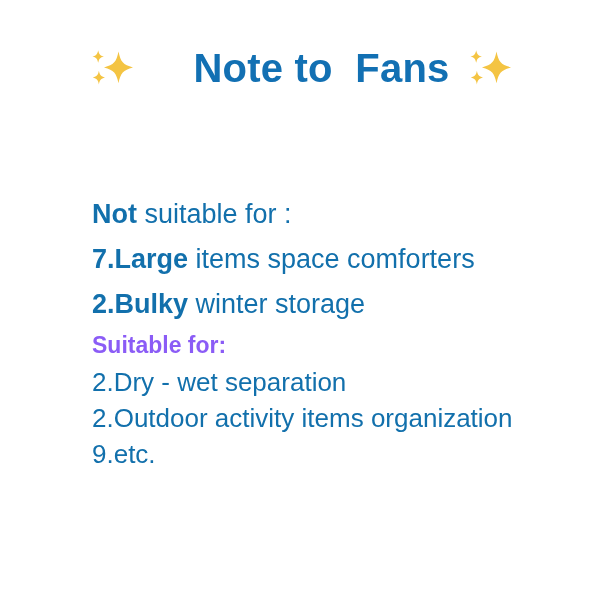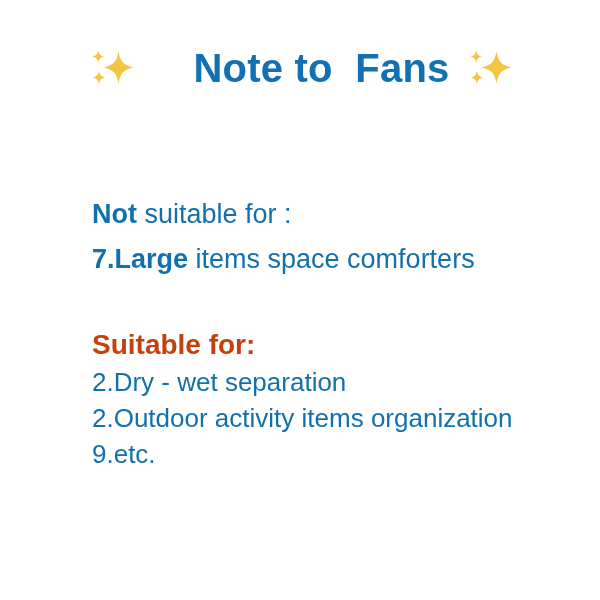--- a/index.html
+++ b/index.html
@@ -74,22 +74,22 @@
     font-size: 26px;
   }
   .b {
     font-weight: bold;
   }
   .r {
     font-weight: normal;
   }
   .heading {
     font-weight: bold;
-    color: #c2410c;
-    font-size: 28px;
+    color: #8b5cf6;
+    font-size: 23px;
     line-height: 38px;
     white-space: pre;
   }
 </style>
 </head>
 <body>
 
 <div class="page">
 
   <div class="title-row">
@@ -108,20 +108,21 @@
         <path d="M33.5 9.5 C35.6 20.0 38.0 22.6 48.0 25.4 C38.0 28.2 35.6 30.8 33.5 41.3 C31.4 30.8 29.0 28.2 19.0 25.4 C29.0 22.6 31.4 20.0 33.5 9.5 Z" fill="#F4C443"></path>
         <path d="M13.2 8.2 C14.1 12.3 15.0 13.4 18.9 14.5 C15.0 15.6 14.1 16.7 13.2 20.8 C12.3 16.7 11.4 15.6 7.5 14.5 C11.4 13.4 12.3 12.3 13.2 8.2 Z" fill="#F4C443"></path>
         <path d="M13.9 28.8 C14.8 33.2 15.8 34.4 20.0 35.6 C15.8 36.8 14.8 38.0 13.9 42.4 C13.0 38.0 12.0 36.8 7.8 35.6 C12.0 34.4 13.0 33.2 13.9 28.8 Z" fill="#F4C443"></path>
       </svg>
     </span>
   </div>
 
   <div class="block-not">
     <div class="line"><span class="b">Not</span><span class="r"> suitable for :</span></div>
     <div class="line"><span class="b">7.Large</span><span class="r"> items space comforters</span></div>
+    <div class="line"><span class="b">2.Bulky</span><span class="r"> winter storage</span></div>
   </div>
 
   <div class="block-suitable">
     <div class="heading">Suitable for:</div>
     <div class="line tight">2.Dry - wet separation</div>
     <div class="line tight">2.Outdoor activity items organization</div>
     <div class="line tight">9.etc.</div>
   </div>
 
 </div>

